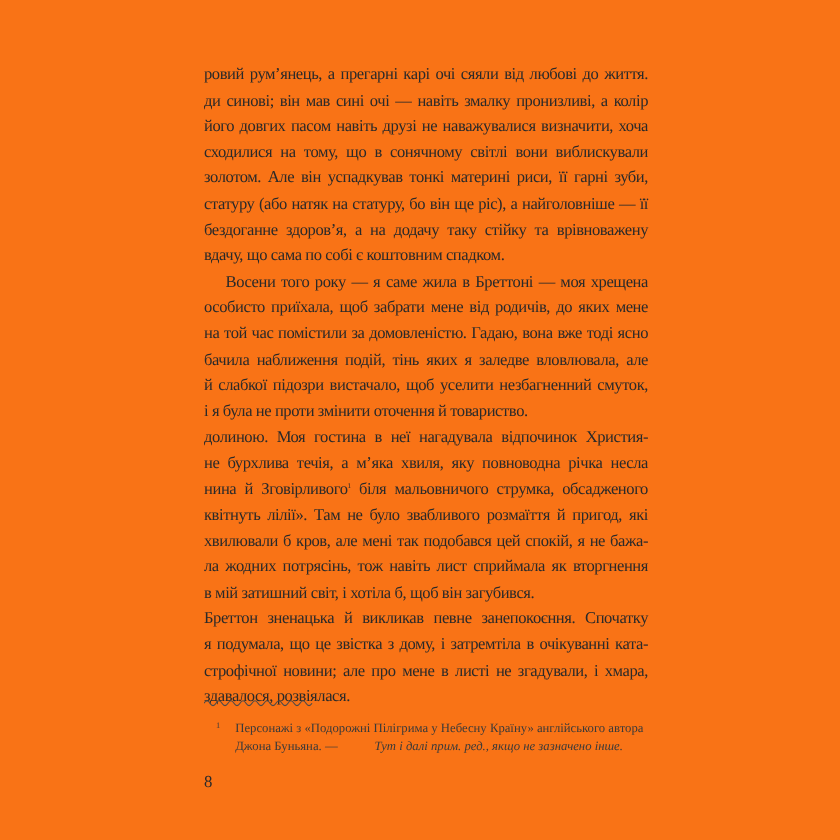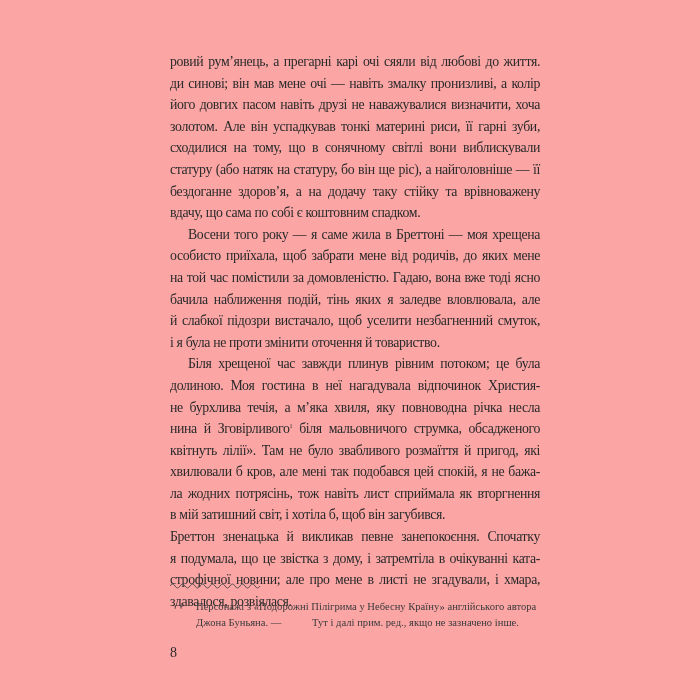--- a/index.html
+++ b/index.html
@@ -12,21 +12,21 @@
       height: 700px;
       position: relative;
       overflow: hidden;
       font-family: "DejaVu Serif", "Liberation Serif", serif;
       color: #2a2a2a;
     }
     .page {
       position: absolute;
       left: 0; top: 0;
       width: 700px; height: 700px;
-      background: #fca5a5;
+      background: #f97316;
     }
     .body-text {
       position: absolute;
       left: 170px;
       top: 51px;
       width: 370px;
     }
     .line {
       display: block;
       height: 21.6px;
@@ -77,59 +77,59 @@
       width: 26px;
       padding-left: 10px;
       box-sizing: border-box;
       font-size: 7px;
       vertical-align: 3px;
     }
     .fn-cont {
       padding-left: 26px;
     }
     .fn-italic {
+      font-style: italic;
       padding-left: 28px;
     }
     .page-number {
       position: absolute;
       left: 170px;
       top: 645px;
       font-family: "Liberation Serif", "DejaVu Serif", serif;
       font-size: 14px;
       color: #2a2a2a;
     }
   </style>
 </head>
 <body>
 
 <div class="page">
   <div class="body-text">
 
     <div>
       <span class="line">ровий рум’янець, а прегарні карі очі сяяли від любові до життя.</span>
-      <span class="line">ди синові; він мав мене очі — навіть змалку пронизливі, а колір</span>
+      <span class="line">ди синові; він мав сині очі — навіть змалку пронизливі, а колір</span>
       <span class="line">його довгих пасом навіть друзі не наважувалися визначити, хоча</span>
+      <span class="line">сходилися на тому, що в сонячному світлі вони виблискували</span>
       <span class="line">золотом. Але він успадкував тонкі материні риси, її гарні зуби,</span>
-      <span class="line">сходилися на тому, що в сонячному світлі вони виблискували</span>
       <span class="line">статуру (або натяк на статуру, бо він ще ріс), а найголовніше — її</span>
       <span class="line">бездоганне здоров’я, а на додачу таку стійку та врівноважену</span>
       <span class="line last">вдачу, що сама по собі є коштовним спадком.</span>
     </div>
 
     <div>
       <span class="line indent">Восени того року — я саме жила в Бреттоні — моя хрещена</span>
       <span class="line">особисто приїхала, щоб забрати мене від родичів, до яких мене</span>
       <span class="line">на той час помістили за домовленістю. Гадаю, вона вже тоді ясно</span>
       <span class="line">бачила наближення подій, тінь яких я заледве вловлювала, але</span>
       <span class="line">й слабкої підозри вистачало, щоб уселити незбагненний смуток,</span>
       <span class="line last">і я була не проти змінити оточення й товариство.</span>
     </div>
 
     <div>
-      <span class="line indent">Біля хрещеної час завжди плинув рівним потоком; це була</span>
       <span class="line">долиною. Моя гостина в неї нагадувала відпочинок Христия-</span>
       <span class="line">не бурхлива течія, а м’яка хвиля, яку повноводна річка несла</span>
       <span class="line"><span>нина й Зговірливого</span><sup class="fn-ref">1</sup><span> біля мальовничого струмка, обсадженого</span></span>
       <span class="line">квітнуть лілії». Там не було звабливого розмаїття й пригод, які</span>
       <span class="line">хвилювали б кров, але мені так подобався цей спокій, я не бажа-</span>
       <span class="line">ла жодних потрясінь, тож навіть лист сприймала як вторгнення</span>
       <span class="line last">в мій затишний світ, і хотіла б, щоб він загубився.</span>
     </div>
 
     <div>

